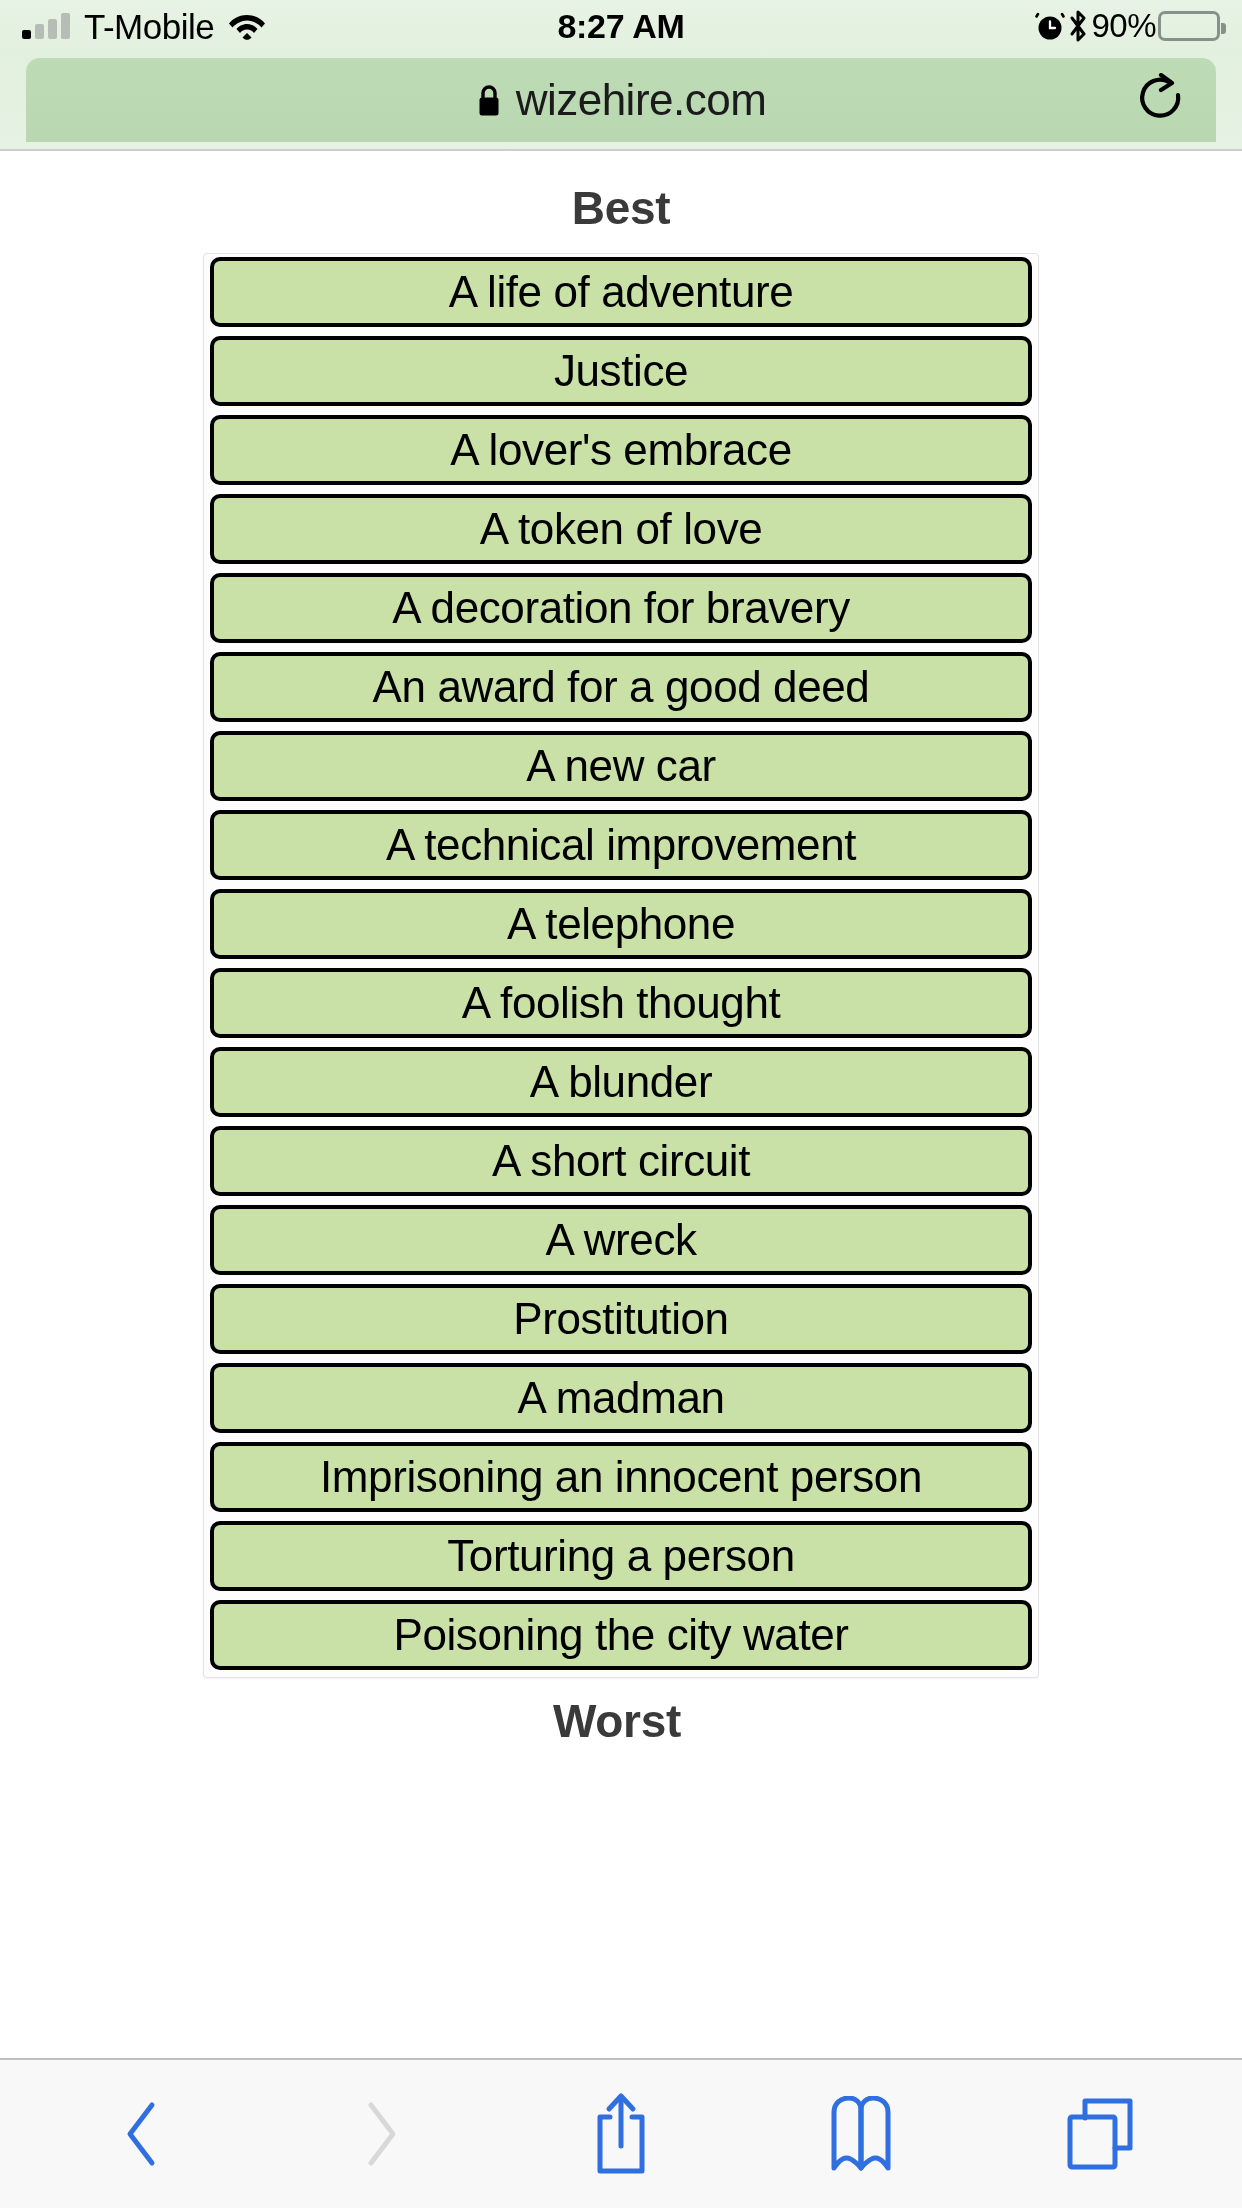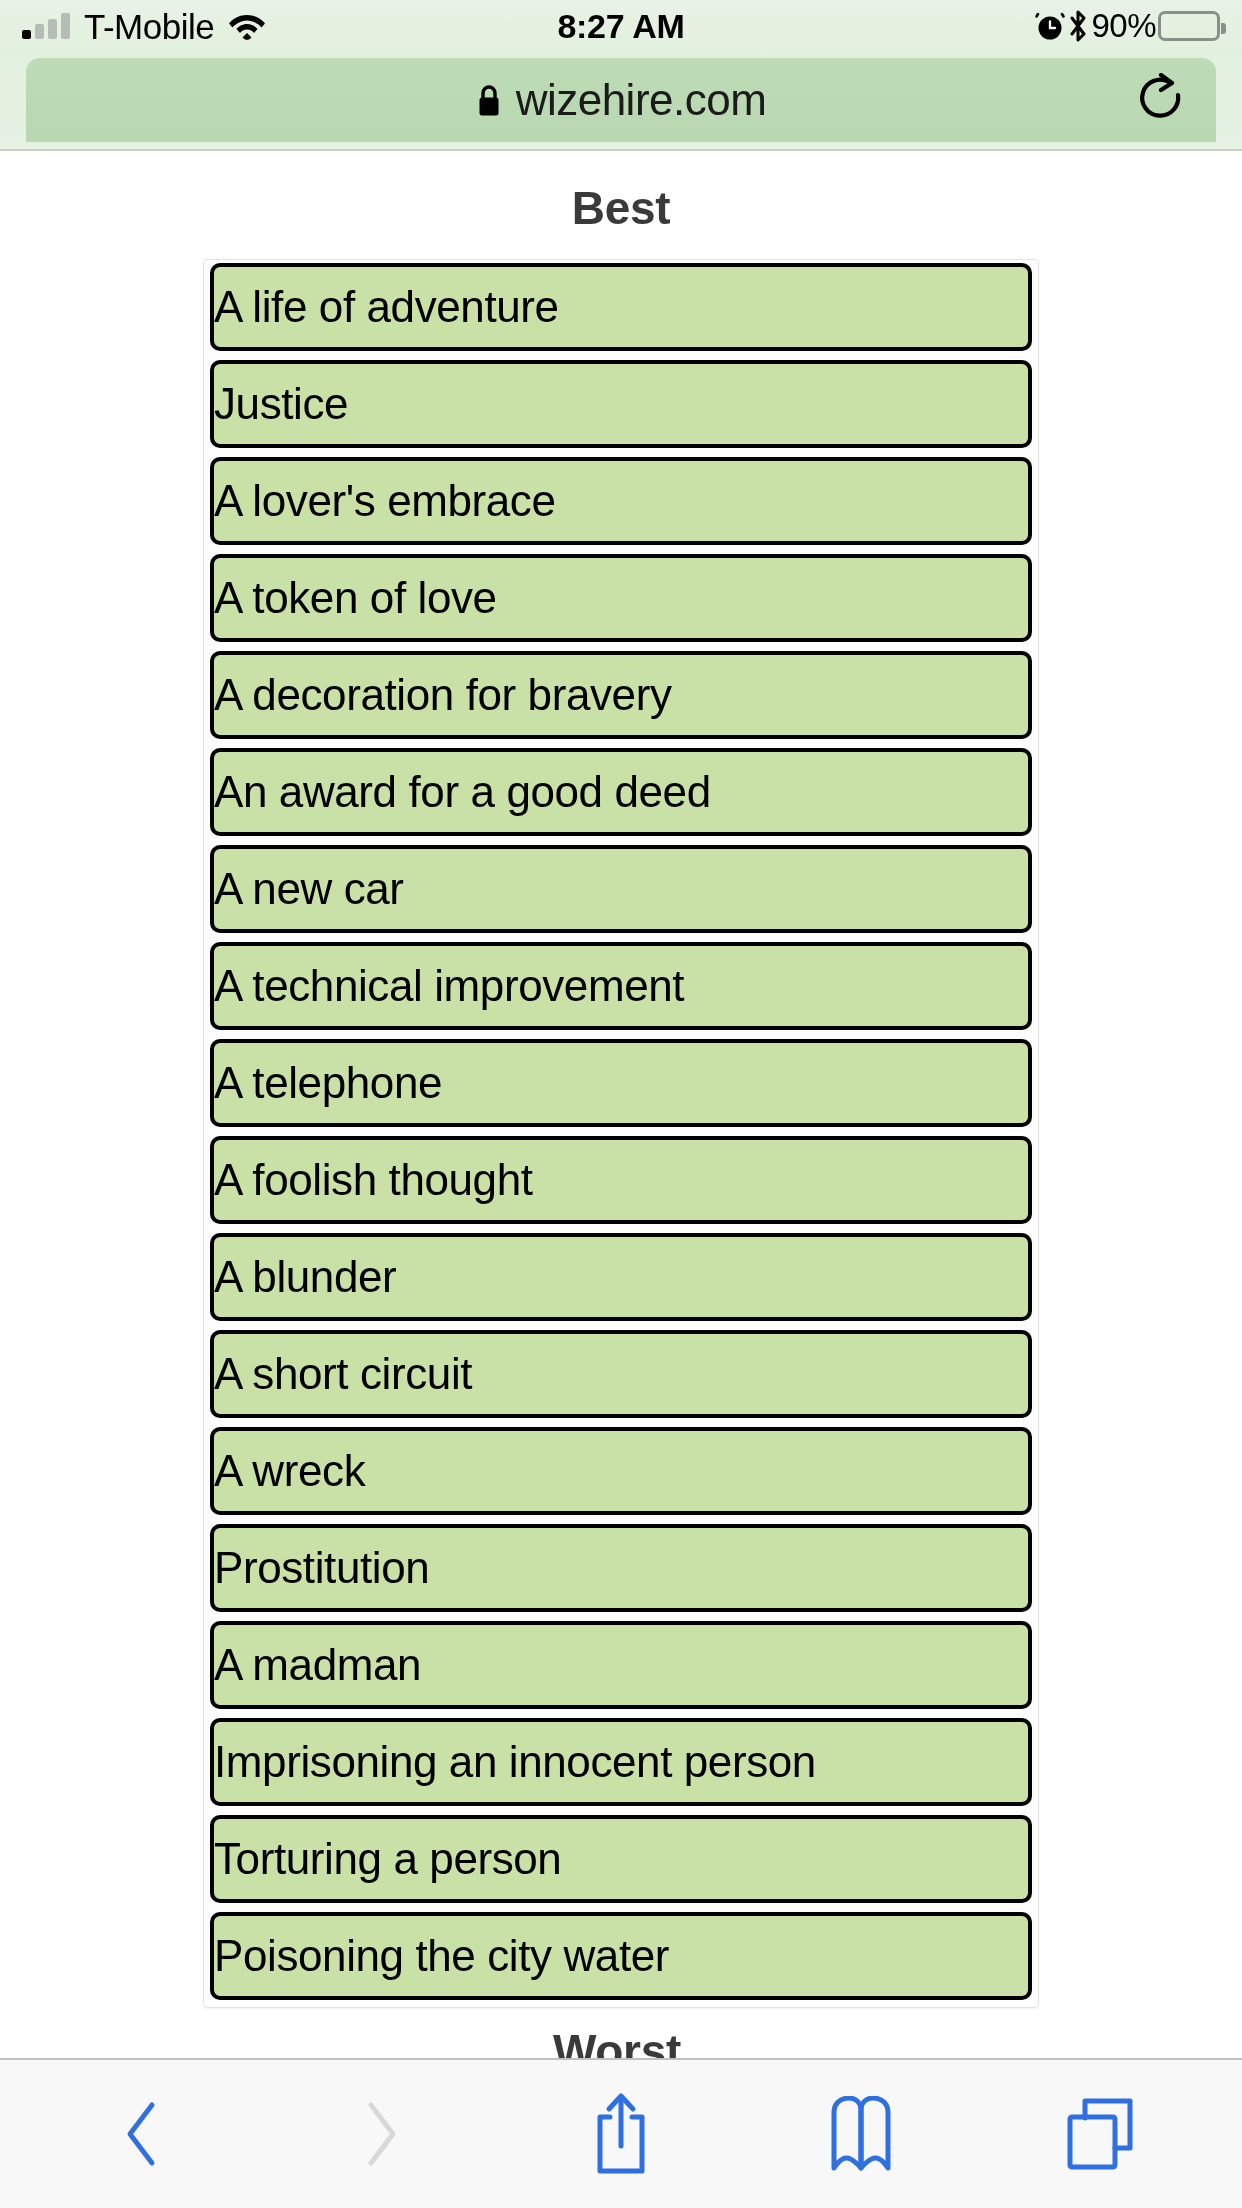--- a/index.html
+++ b/index.html
@@ -162,43 +162,44 @@
     overflow: hidden;
   }
 
   .rank-label {
     text-align: center;
     font-size: 46px;
     font-weight: bold;
     color: #3a3a3a;
     letter-spacing: -0.3px;
   }
-  .rank-label.best { margin: 28px 0 24px 0; }
+  .rank-label.best { margin: 28px 0 18px 0; }
   .rank-label.worst { margin: 16px 8px 0 0; }
 
   .list-container {
     margin: 0 auto;
     width: 836px;
     box-sizing: border-box;
     border: 1px solid #e4e4e4;
     border-radius: 4px;
     background: #fdfdfd;
     padding: 3px 1px 5px 1px;
     box-shadow: 0 1px 2px rgba(0,0,0,0.05);
   }
 
   .rank-item {
-    height: 88px;
+    height: 70px;
     margin: 0 5px 9px 5px;
     background: #c9e0a7;
     border: 4px solid #000000;
     border-radius: 10px;
     box-sizing: border-box;
     display: flex;
     align-items: center;
+    justify-content: center;
     cursor: move;
   }
   .rank-item:last-child { margin-bottom: 2px; }
   .rank-item-label {
     font-size: 44px;
     color: #000000;
     letter-spacing: -0.4px;
     white-space: nowrap;
     line-height: 1;
   }

